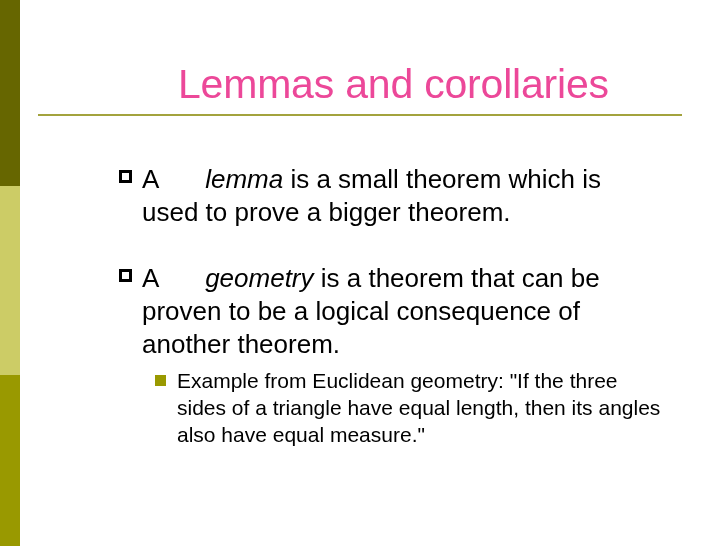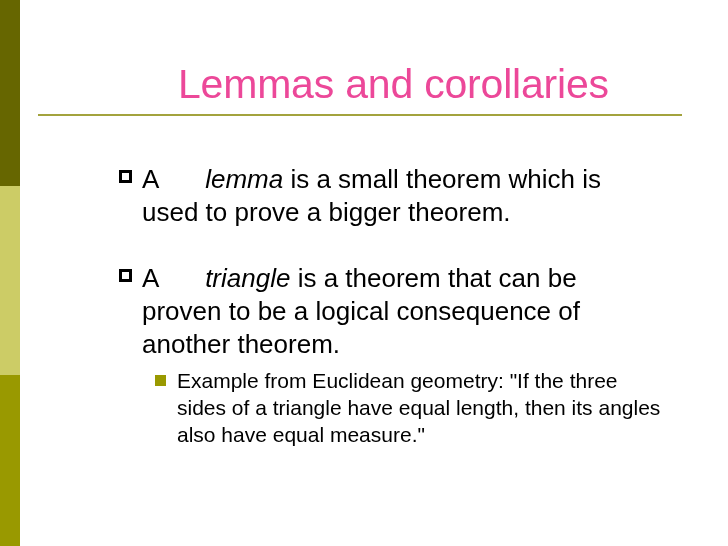--- a/index.html
+++ b/index.html
@@ -131,21 +131,21 @@
 
     <div class="bullet">
       <span class="marker"></span>
       <span class="text"><span>A </span><i>lemma</i><span> is a small theorem which is used to prove a bigger theorem.</span></span>
     </div>
 
     <div class="bullet-gap"></div>
 
     <div class="bullet">
       <span class="marker"></span>
-      <span class="text"><span>A </span><i>triangle</i><span> is a theorem that can be proven to be a logical consequence of another theorem.</span></span>
+      <span class="text"><span>A </span><i>geometry</i><span> is a theorem that can be proven to be a logical consequence of another theorem.</span></span>
     </div>
 
     <div class="sub-list">
       <div class="sub-bullet">
         <span class="marker" style="background: rgb(153, 153, 0);"></span>
         <span class="text">Example from Euclidean geometry:  "If the three sides of a triangle have equal length, then its angles also have equal measure."</span>
       </div>
     </div>
 
   </div>

